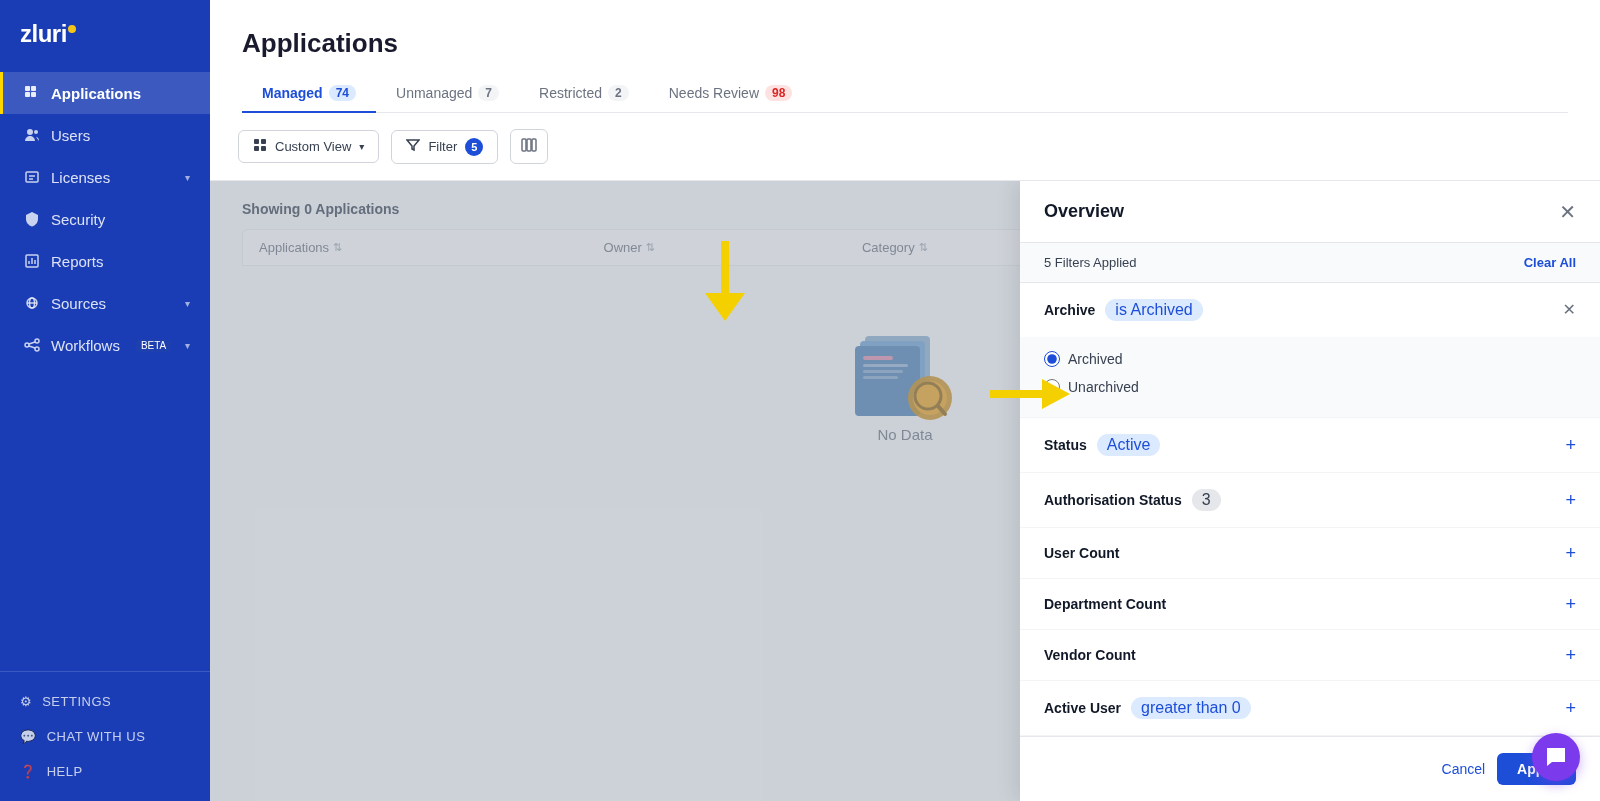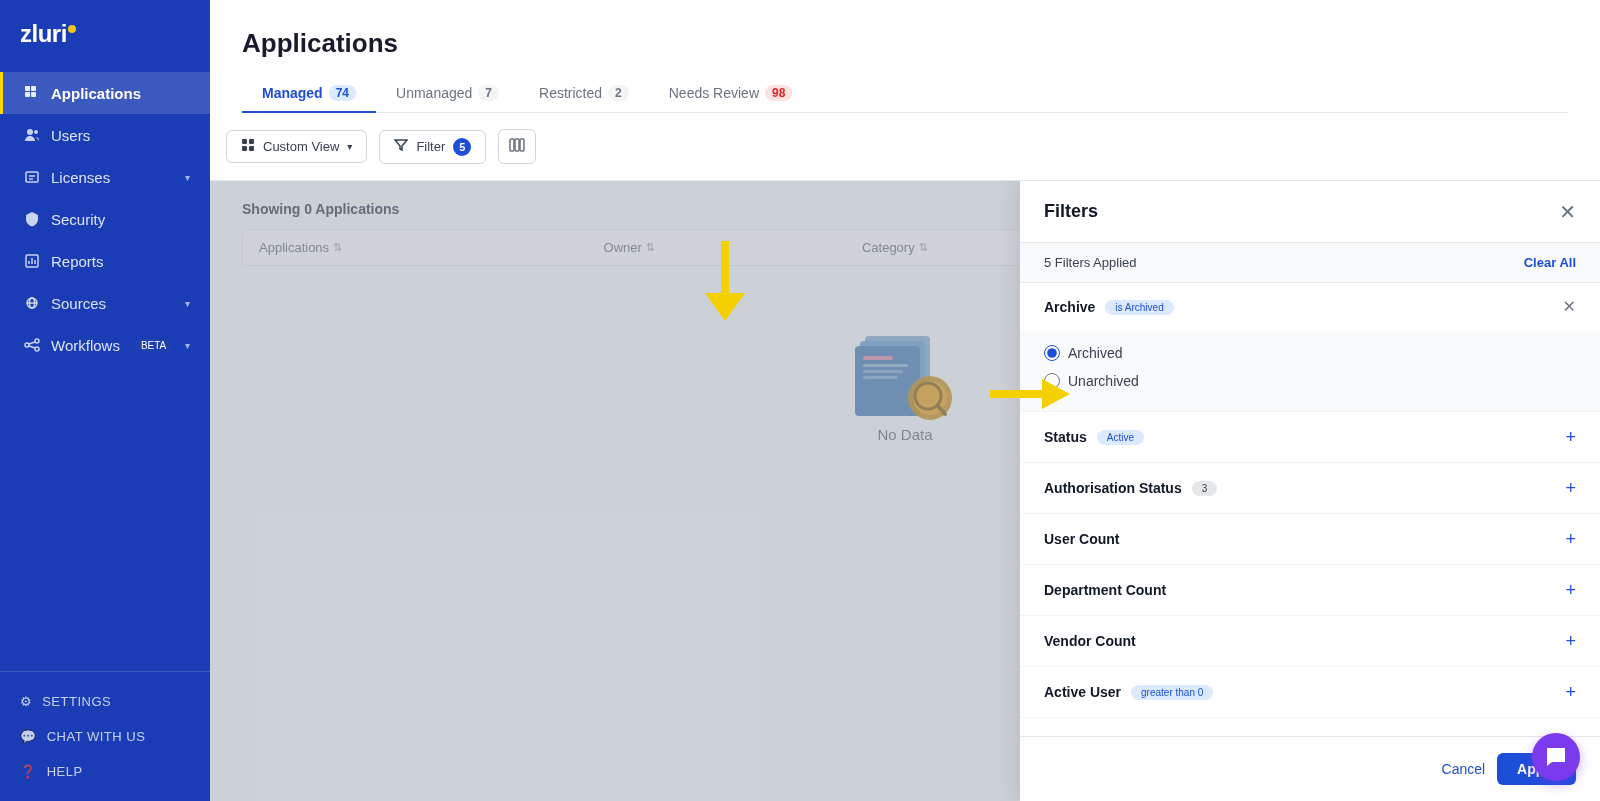--- a/index.html
+++ b/index.html
@@ -134,21 +134,21 @@
       background: #fee2e2;
       color: #dc2626;
     }
     .tab .tab-count.gray {
       background: #f3f4f6;
       color: #6b7280;
     }
 
     
     .toolbar {
-      padding: 16px 16px;
+      padding: 16px 28px;
       display: flex;
       align-items: center;
       gap: 12px;
       background: #fff;
       border-bottom: 1px solid #e5e7eb;
     }
     .btn-custom-view {
       display: flex;
       align-items: center;
       gap: 8px;
@@ -342,21 +342,21 @@
     .filter-label {
       font-size: 14px;
       font-weight: 600;
       color: #111827;
     }
     .filter-tag {
       background: #dbeafe;
       color: #1d4ed8;
       border-radius: 12px;
       padding: 2px 10px;
-      font-size: 10px;
+      font-size: 16px;
       font-weight: 500;
     }
     .filter-tag.count {
       background: #e5e7eb;
       color: #374151;
     }
     .filter-add-btn {
       cursor: pointer;
       color: #1d4ed8;
       font-size: 18px;
@@ -667,21 +667,21 @@
     <div class="arrow-right">
       <svg width="80" height="40" viewBox="0 0 80 40">
         <line x1="0" y1="20" x2="60" y2="20" stroke="#f5d000" stroke-width="8"></line>
         <polygon points="80,20 52,5 52,35" fill="#f5d000"></polygon>
       </svg>
     </div>
 
     <div class="filter-panel">
 
       <div class="filter-header">
-        <span class="filter-title">Filters</span>
+        <span class="filter-title">Overview</span>
         <button class="close-btn">✕</button>
       </div>
 
       <div class="applied-bar">
         <span class="applied-text">5 Filters Applied</span>
         <button class="clear-all-btn">Clear All</button>
       </div>
 
       <div class="filter-body">
 

